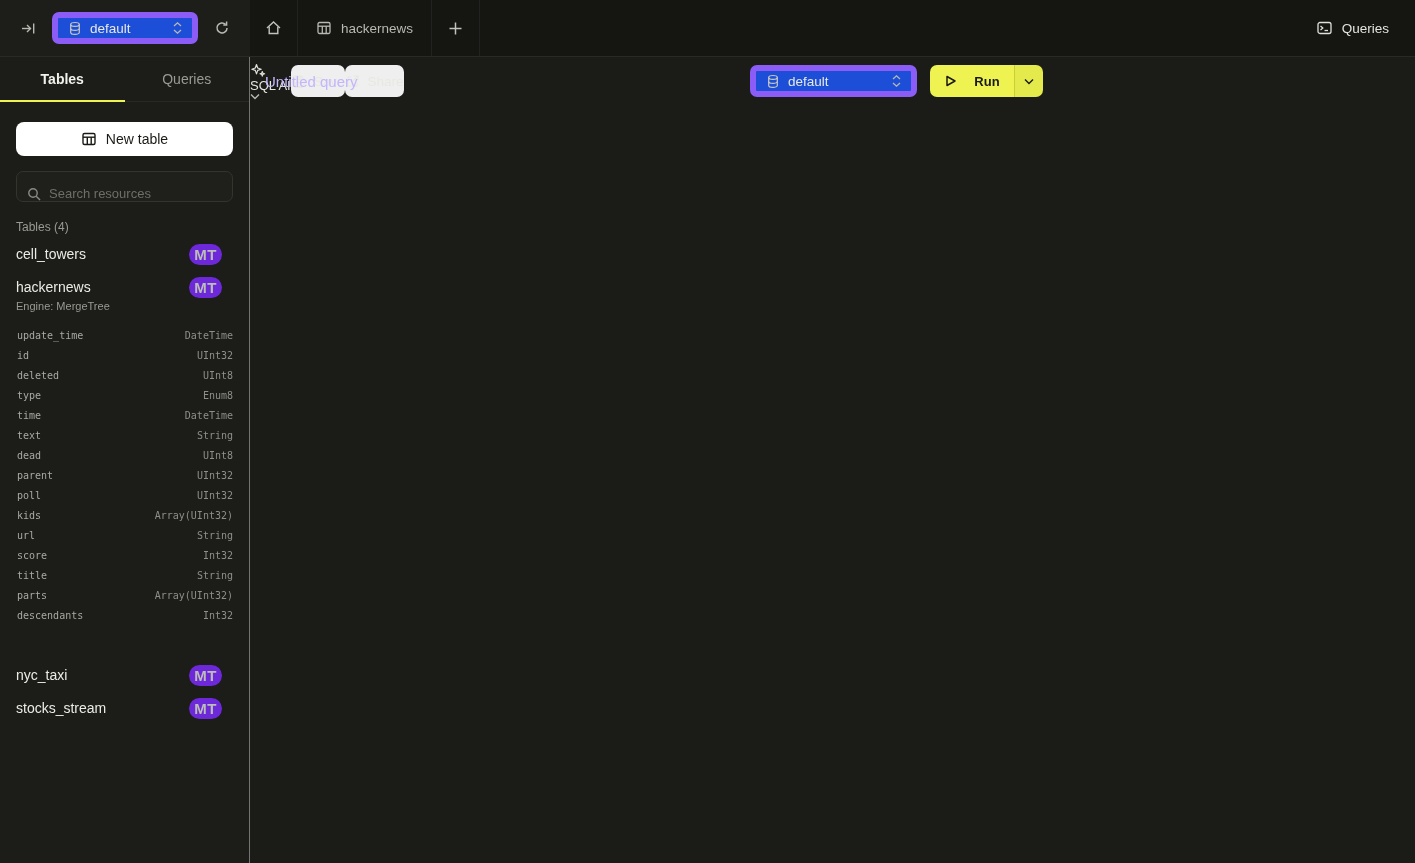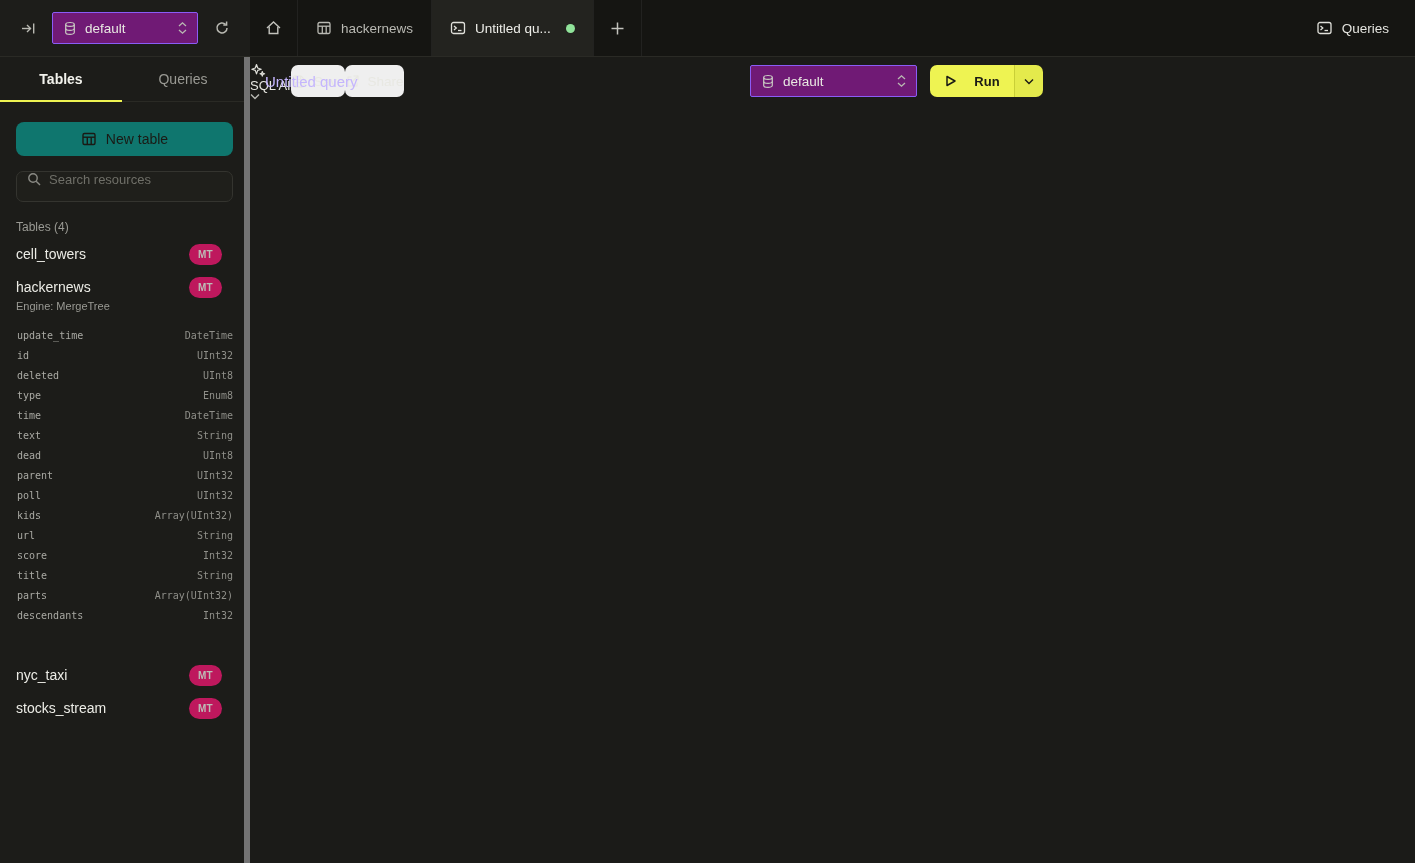--- a/index.html
+++ b/index.html
@@ -5,43 +5,43 @@
   * { margin:0; padding:0; box-sizing:border-box; }
   html,body { width:1415px; height:863px; background:#111110; overflow:hidden; }
   body { font-family:"Liberation Sans", sans-serif; color:#e6e6e0; font-size:13px; }
   #app { position:relative; width:1415px; height:863px; background:#1b1b18; }
   svg { display:block; }
 
   
   .topbar { position:absolute; left:0; top:0; width:1415px; height:57px; background:#151512; border-bottom:1px solid #2a2a25; display:flex; }
   .sb-top { width:250px; height:100%; background:#1d1d1a; display:flex; align-items:center; padding:0 14px; gap:10px; }
   .icon-btn { color:#b9b9b2; display:flex; align-items:center; justify-content:center; width:28px; height:28px; border-radius:6px; cursor:pointer; }
-  .db-select { flex:1; height:32px; border:1px solid #8b5cf6; border-radius:2px; display:flex; align-items:center; gap:8px; padding:0 10px; color:#e8e8e2; background:#701a75; }
+  .db-select { flex:1; height:32px; border:6px solid #8b5cf6; border-radius:7px; display:flex; align-items:center; gap:8px; padding:0 10px; color:#e8e8e2; background:#1d4ed8; }
   .db-select .lbl { flex:1; font-size:13.5px; }
   .tabstrip { flex:1; display:flex; align-items:stretch; }
   .tab { display:flex; align-items:center; gap:9px; padding:0 18px; color:#b9b9b3; border-right:1px solid #222220; font-size:13.5px; cursor:pointer; }
   .tab.sq { width:48px; justify-content:center; padding:0; }
   .tab.active { background:#23231f; color:#ededE8; }
   .tab .dot { width:9px; height:9px; border-radius:50%; background:#90e39a; margin-left:6px; }
   .queries-link { margin-left:auto; display:flex; align-items:center; gap:9px; padding:0 26px; color:#e4e4df; font-size:13.5px; cursor:pointer; }
 
   
-  .sidebar { position:absolute; left:0; top:57px; width:250px; height:806px; background:#1c1c19; border-right:6px solid #737373; }
+  .sidebar { position:absolute; left:0; top:57px; width:250px; height:806px; background:#1c1c19; border-right:1px solid #737373; }
   .sb-tabs { display:flex; height:45px; border-bottom:1px solid #2a2a25; }
   .sb-tab { width:50%; display:flex; align-items:center; justify-content:center; font-size:14px; color:#9a9a94; cursor:pointer; position:relative; }
   .sb-tab.active { color:#f2f2ec; font-weight:700; }
   .sb-tab.active::after { content:""; position:absolute; left:0; right:0; bottom:-1px; height:2px; background:#eef352; }
-  .new-table-btn { position:absolute; left:16px; top:65px; width:217px; height:34px; background:#0f766e; border:none; border-radius:8px; display:flex; align-items:center; justify-content:center; gap:9px; font-family:inherit; font-size:14px; font-weight:500; color:#1a1a15; cursor:pointer; }
-  .sb-search { position:absolute; left:16px; top:114px; width:217px; height:31px; border:1px solid #34342f; border-radius:7px; background:#1f1f1b; display:flex; align-items:flex-start; gap:8px; padding:0 10px; color:#6f6f68; }
+  .new-table-btn { position:absolute; left:16px; top:65px; width:217px; height:34px; background:#ffffff; border:none; border-radius:8px; display:flex; align-items:center; justify-content:center; gap:9px; font-family:inherit; font-size:14px; font-weight:500; color:#1a1a15; cursor:pointer; }
+  .sb-search { position:absolute; left:16px; top:114px; width:217px; height:31px; border:1px solid #34342f; border-radius:7px; background:#1f1f1b; display:flex; align-items:flex-end; gap:8px; padding:0 10px; color:#6f6f68; }
   .sb-search input { background:transparent; border:none; outline:none; color:#d9d9d3; font-family:inherit; font-size:13px; width:100%; }
   .sb-search input::placeholder { color:#6f6f68; }
   .sb-section { position:absolute; left:16px; top:163px; font-size:12px; color:#9a9a94; }
   .tbl-item { position:absolute; left:0; width:250px; height:28px; display:flex; align-items:center; padding:0 16px; cursor:pointer;justify-content:center; }
   .tbl-item .nm { font-size:14px; font-weight:500; color:#ececE6; flex:1; }
-  .badge { width:33px; height:21px; border-radius:11px; background:#be185d; color:#bdbdb7; font-size:10px; font-weight:600; display:flex; align-items:center; justify-content:center; margin-right:12px; letter-spacing:.4px; }
+  .badge { width:33px; height:21px; border-radius:11px; background:#6d28d9; color:#bdbdb7; font-size:15px; font-weight:600; display:flex; align-items:center; justify-content:center; margin-right:12px; letter-spacing:.4px; }
   .engine-line { position:absolute; left:16px; top:243px; font-size:11px; color:#9a9a94; }
   .schema { position:absolute; left:0; top:268px; width:250px; }
   .schema .srow { display:flex; justify-content:space-between; height:20px; align-items:center; padding:0 17px; font-family:"DejaVu Sans Mono", monospace; font-size:10px; }
   .schema .srow .cn { color:#a9a9a3; }
   .schema .srow .ct { color:#8f8f89; }
 
   
   .qheader { position:absolute; left:250px; top:57px; width:1165px; height:48px; display:flex; align-items:center; }
   .qtitle { position:absolute; left:15px; font-size:15px; color:#c4b5fd; }
   .qh-db { position:absolute; left:500px; width:167px; height:32px; }
@@ -98,31 +98,20 @@
       <div class="tab">
         <span>
             <svg width="16" height="16" viewBox="0 0 16 16" fill="none" stroke="#b9b9b3" stroke-width="1.3">
               <rect x="2" y="2.5" width="12" height="11" rx="1.5"></rect>
               <line x1="2" y1="6.2" x2="14" y2="6.2"></line>
               <line x1="6.3" y1="6.2" x2="6.3" y2="13.5"></line>
               <line x1="10.2" y1="6.2" x2="10.2" y2="13.5"></line>
             </svg>
           </span>
         <span>hackernews</span>
-      </div>
-      <div class="tab active">
-        <span>
-            <svg width="16" height="16" viewBox="0 0 16 16" fill="none" stroke="#e0e0da" stroke-width="1.3">
-              <rect x="1.5" y="2.5" width="13" height="11" rx="2"></rect>
-              <polyline points="4,6 6.3,8 4,10"></polyline>
-              <line x1="8" y1="10.5" x2="11.5" y2="10.5"></line>
-            </svg>
-          </span>
-        <span>Untitled qu...</span>
-        <span class="dot"></span>
       </div>
       <div class="tab sq">
         <svg width="15" height="15" viewBox="0 0 15 15" stroke="#c3c3bd" stroke-width="1.5">
             <line x1="7.5" y1="1.5" x2="7.5" y2="13.5"></line>
             <line x1="1.5" y1="7.5" x2="13.5" y2="7.5"></line>
           </svg>
       </div>
       <div class="queries-link">
         <span>
             <svg width="17" height="16" viewBox="0 0 16 16" fill="none" stroke="#e0e0da" stroke-width="1.3">

